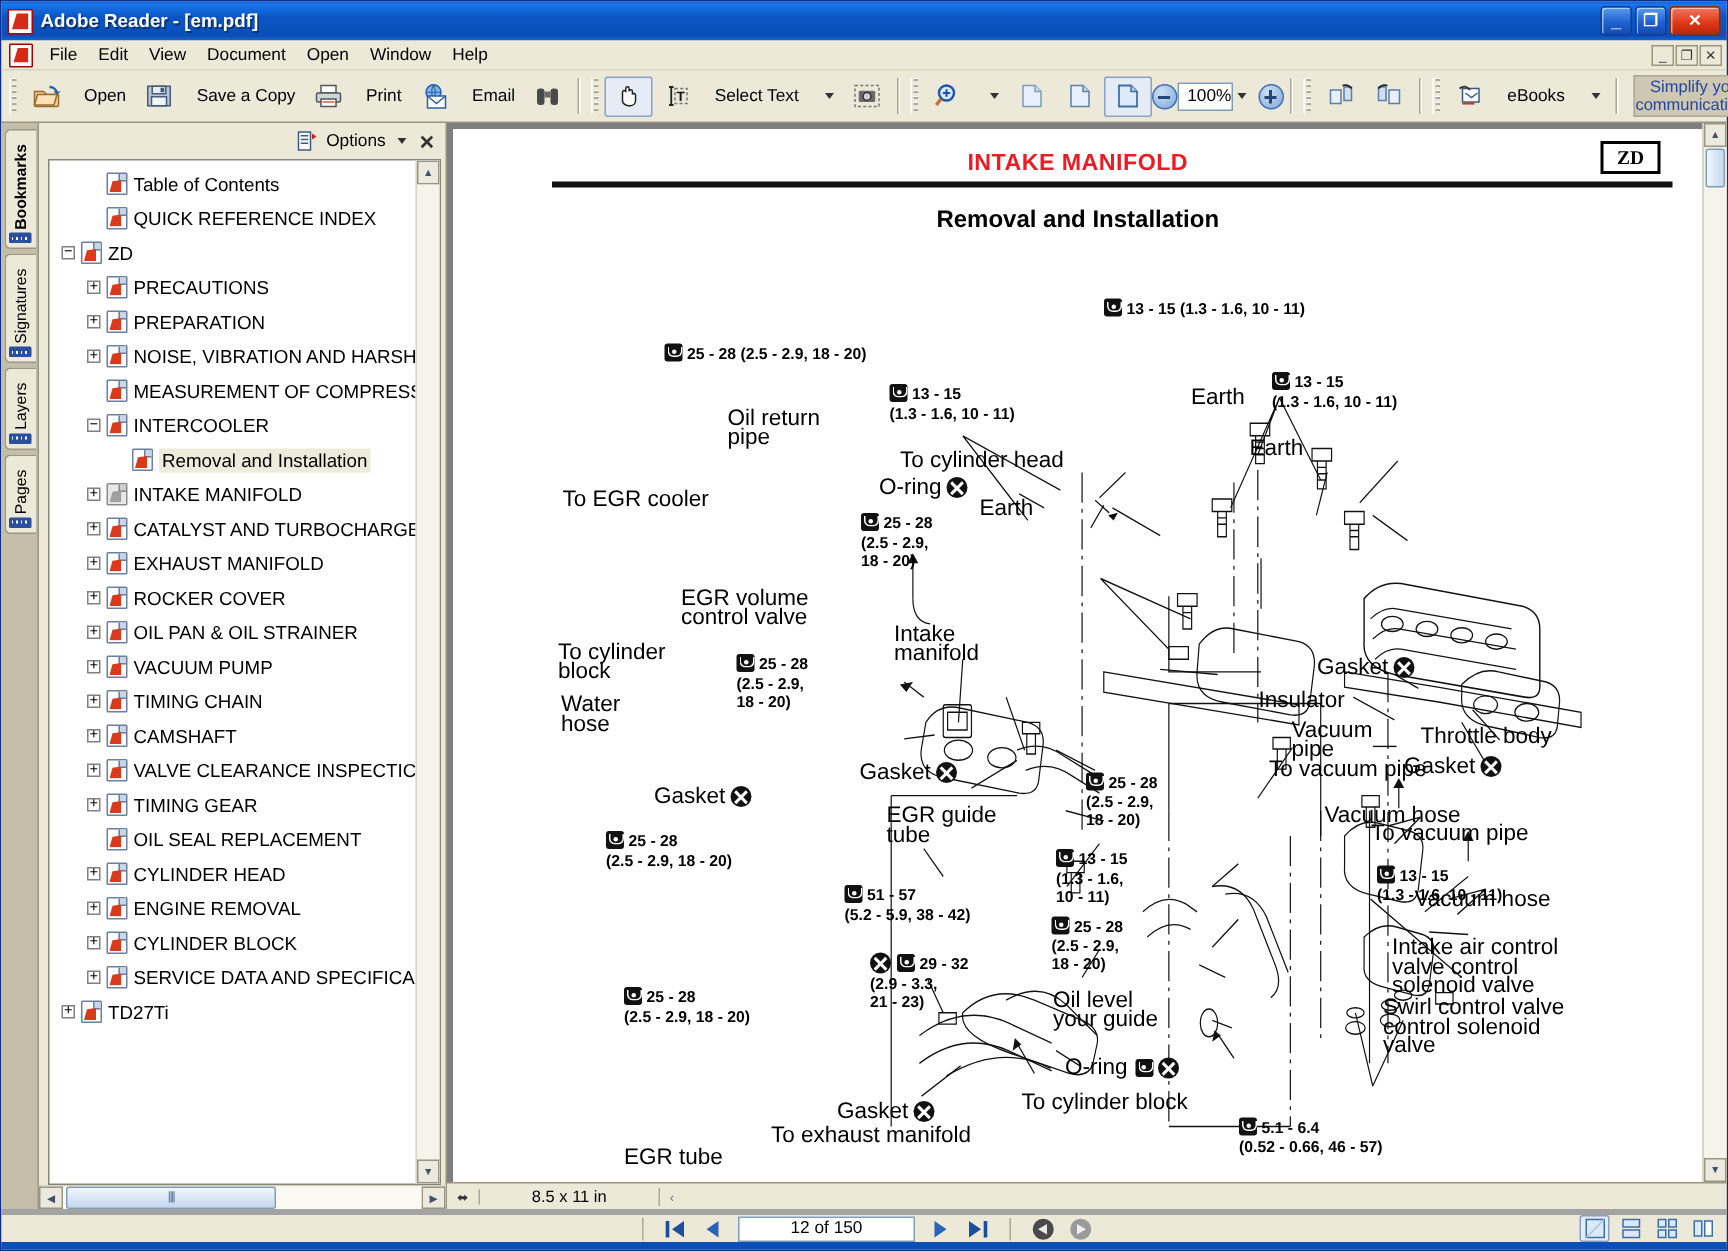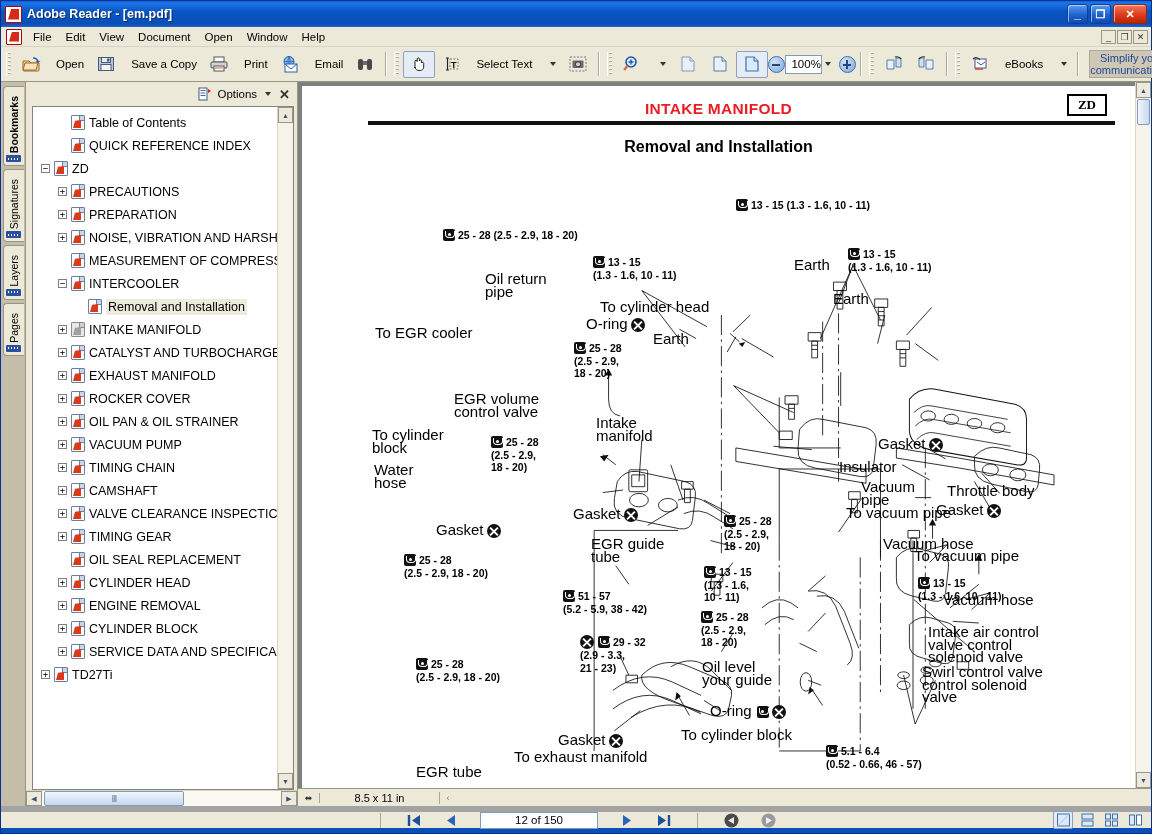--- a/index.html
+++ b/index.html
@@ -215,21 +215,21 @@
   .doc-scroll-row { flex: 1 1 auto; display: flex; min-height: 0; }
   .page-wrap { flex: 1 1 auto; background: #7f7f7f; padding: 4px 0 0 4px; overflow: hidden; min-width: 0; }
   .page { width: 100%; height: 100%; background: #fff; position: relative; overflow: hidden; }
 
   .doc-status { height: 18px; background: #ece9d8; display: flex; align-items: center; border-top: 1px solid #9a9684; flex: 0 0 auto; }
   .ds-resize { width: 22px; text-align: center; font-size: 9px; color: #333; border-right: 1px solid #aca899; }
   .ds-size { width: 120px; text-align: center; font-size: 11px; border-right: 1px solid #aca899; }
   .ds-collapse { width: 16px; text-align: center; font-size: 9px; color: #7a7a7a; }
 
   
-  .navbar { height: 22px; background: #ece9d8; border-top: 6px solid #a3a3a3; display: flex; align-items: center; justify-content: center; gap: 20px; flex: 0 0 auto; position: relative; }
+  .navbar { height: 22px; background: #ece9d8; border-top: 4px solid #a3a3a3; display: flex; align-items: center; justify-content: center; gap: 8px; flex: 0 0 auto; position: relative; }
   .nav-sep { width: 1px; height: 15px; background: #aca899; margin: 0 5px; }
   .nav-ico { width: 17px; height: 15px; position: relative; }
   .pagebox { width: 118px; height: 17px; background: #fff; border: 1px solid #7f9db9; font-size: 11.5px; display: flex; align-items: center; justify-content: center; }
   .nav-right { position: absolute; right: 6px; display: flex; align-items: center; gap: 4px; }
   .view-btn { width: 20px; height: 18px; border: 1px solid transparent; display: flex; align-items: center; justify-content: center; }
   .view-btn.sel { border: 1px solid #8ca0c4; background: #e6ecf6; border-radius: 2px; }
 
   .statusfoot { height: 5px; background: #0a4fb8; flex: 0 0 auto; }
 
   

